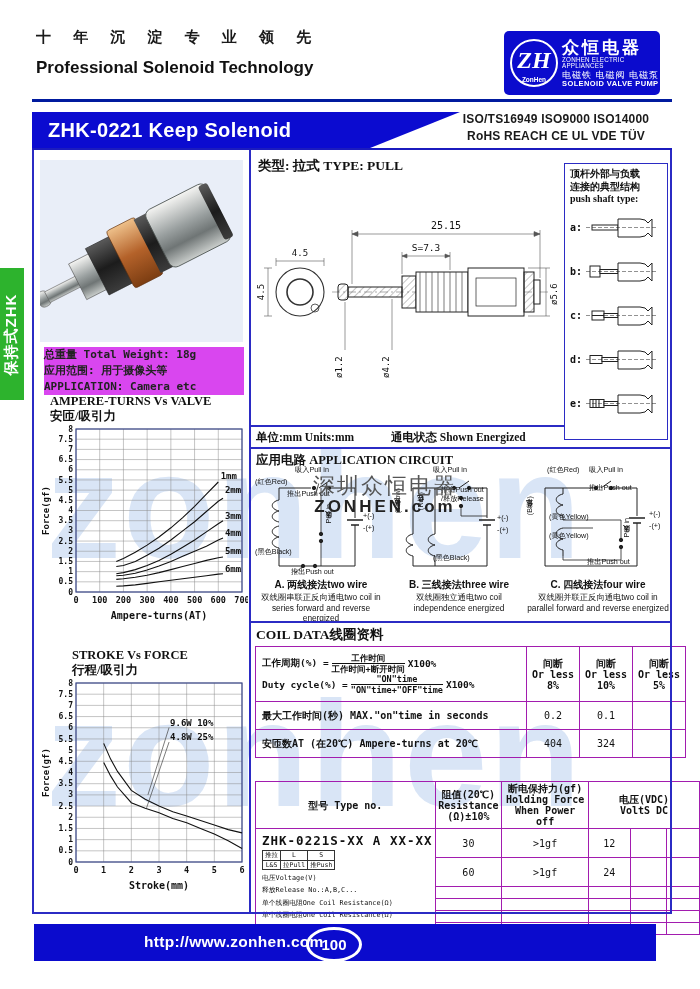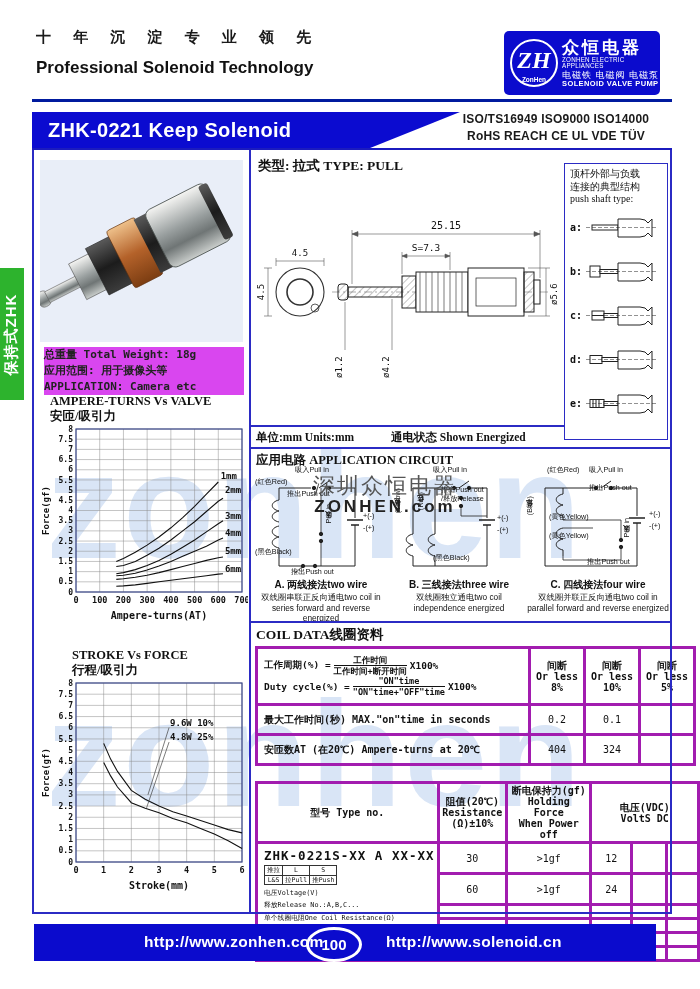--- a/index.html
+++ b/index.html
@@ -44,37 +44,37 @@
   
   .photo-area{left:40px;top:160px;width:203px;height:182px;background:#e9eef8;z-index:1;}
   .info-block{left:44px;top:347px;width:200px;z-index:1;font-family:"DejaVu Sans Mono",monospace;
               font-weight:bold;font-size:11px;line-height:16px;color:#222;}
   .chart-title{z-index:1;font-family:"Liberation Serif",serif;font-weight:bold;font-size:12.5px;line-height:15px;color:#111;}
   .chart-box{z-index:1;}
   
   .type-label{left:258px;top:157px;font-family:"Liberation Serif",serif;font-weight:bold;font-size:13.5px;z-index:1;}
   .shaft-panel{left:564px;top:163px;width:104px;height:277px;border:1.5px solid #2b2bc4;z-index:1;
                padding:4px 2px 0 5px;box-sizing:border-box;}
-  .shaft-head{font-family:"Liberation Serif",serif;font-weight:normal;font-size:10px;line-height:12.5px;}
+  .shaft-head{font-family:"Liberation Serif",serif;font-weight:bold;font-size:10px;line-height:12.5px;}
   .shaft-row{display:flex;align-items:center;height:44px;}
   .shaft-row .psl{font-family:"DejaVu Sans Mono",monospace;font-weight:bold;font-size:10px;width:14px;}
   .units-note{left:256px;top:430px;font-family:"Liberation Serif",serif;font-weight:bold;font-size:11.5px;z-index:1;}
   .units-note .gap{display:inline-block;width:34px;}
   .circ-head{left:256px;top:452px;font-family:"Liberation Serif",serif;font-weight:bold;font-size:12.5px;z-index:1;}
   .circ{position:absolute;top:466px;height:158px;z-index:1;}
   .circ svg{position:absolute;top:10px;left:6px;}
   .clab{position:absolute;font-size:7.2px;color:#111;white-space:nowrap;line-height:8px;}
   .vlab{writing-mode:vertical-rl;transform:rotate(180deg);}
   .ccap{position:absolute;top:112px;width:100%;text-align:center;font-family:Liberation Sans, sans-serif;
         font-weight:bold;font-size:10px;}
   .cdesc{position:absolute;top:126px;width:100%;text-align:center;font-size:8.3px;line-height:10.5px;color:#111;}
   .coil-head{left:256px;top:626px;font-family:"Liberation Serif",serif;font-weight:bold;font-size:13.5px;z-index:1;}
   
   table.dt{border-collapse:collapse;z-index:1;position:absolute;background:transparent;}
-  table.dt td,table.dt th{border:3px solid #a21caf;font-family:"DejaVu Sans Mono",monospace;
+  table.dt td,table.dt th{border:1px solid #a21caf;font-family:"DejaVu Sans Mono",monospace;
       font-size:10px;color:#111;padding:1px 2px;text-align:center;vertical-align:middle;background:transparent;}
   .duty-cell{text-align:left !important;padding-left:6px !important;}
   .formula-row{display:flex;align-items:center;font-size:9.5px;font-weight:bold;white-space:nowrap;}
   .frac{display:inline-flex;flex-direction:column;text-align:center;margin:0 3px;font-size:8.5px;line-height:10px;}
   .frac .num{border-bottom:1px solid #111;padding:0 3px;}
   .lbl-cell{text-align:left !important;padding-left:6px !important;font-weight:bold;font-size:10px;}
   .hdr3{font-size:9px;font-weight:bold;line-height:11px;}
   .typeno{font-size:12.5px;font-weight:bold;letter-spacing:1px;text-align:left;margin:3px 0 2px 4px;white-space:nowrap;}
   table.mini{border-collapse:collapse;margin-left:4px;}
   table.mini td{border:1px solid #333;font-size:6.5px;padding:0 2px;line-height:8.5px;}
@@ -691,16 +691,15 @@
           <td></td>
           <td></td>
           <td></td>
         </tr>
   </tbody>
     </table>
 
   <div class="abs footer-bar">
     <span class="f-url" style="left:110px;">http://www.zonhen.com</span>
     <span class="f-oval">100</span>
-    <span class="f-url" style="left:352px;">http://www.solenoid.cn</span>
   </div>
 
 </div>
 
 </body></html>

